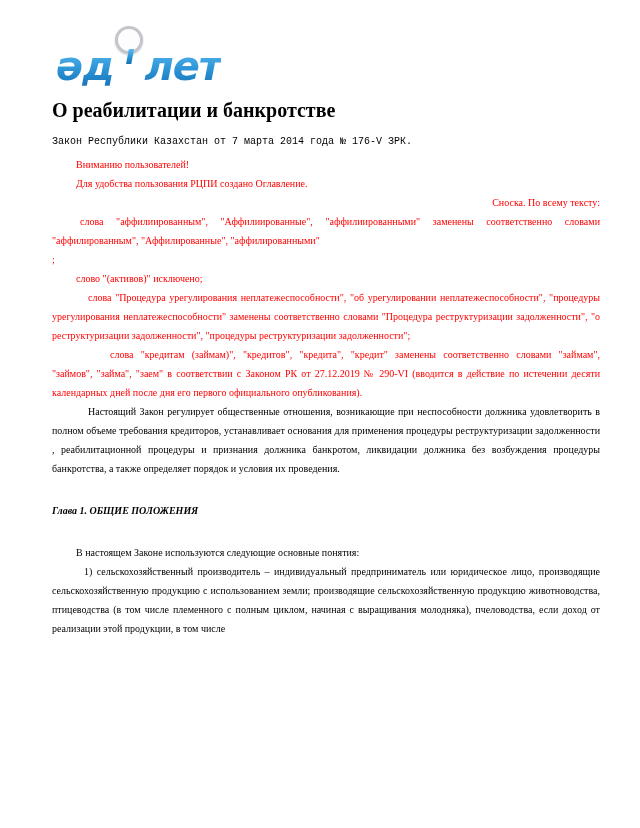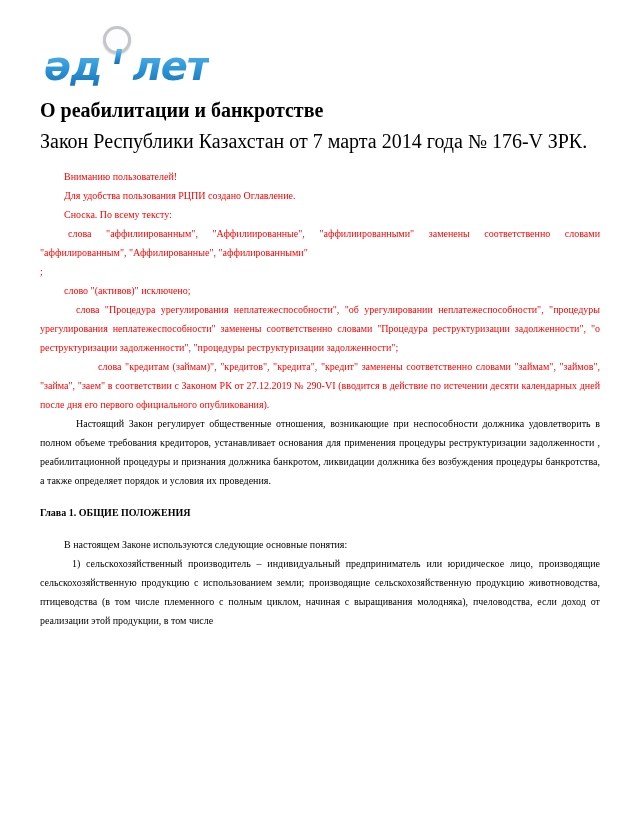--- a/index.html
+++ b/index.html
@@ -13,21 +13,21 @@
     overflow: hidden;
     font-family: "Liberation Serif", serif;
     color: #000000;
   }
   .page {
     position: relative;
     width: 640px;
     height: 828px;
     background: #ffffff;
     box-sizing: border-box;
-    padding: 40px 40px 0 40px;
+    padding: 40px 40px 0 52px;
   }
   
   .logo {
     margin-left: 4px;
     height: 52px;
     white-space: nowrap;
     font-family: "DejaVu Sans", sans-serif;
     font-style: italic;
     font-weight: bold;
     font-size: 40px;
@@ -70,54 +70,55 @@
     font-weight: bold;
   }
   
   .doc-title {
     margin: 9px 0 0 0;
     font-size: 20px;
     line-height: 19px;
     font-weight: bold;
   }
   .law-ref {
-    margin: 12px 0 16px 0;
-    font-size: 20px;
+    margin: 12px 0 4px 0;
+    font-size: 10px;
     line-height: 19px;
+    font-family: Liberation Mono, monospace;
   }
   .body-flow {
     margin-top: 2px;
   }
   .para {
     margin: 0;
     font-size: 10px;
     line-height: 19px;
     color: #000000;
   }
   .para.red { color: #ff0000; }
   .para.jt  { text-align: justify; text-justify: inter-word; }
-  .para.hd  { font-weight: bold; margin: 13px 0; }
+  .para.hd  { font-weight: bold; margin: 23px 0; font-style: italic; }
 </style>
 </head>
 <body>
 
 <div class="page">
 
   <div class="logo">
     <span class="logo-text">әд</span><span class="magnifier"><span class="mag-letter logo-text">і</span></span><span class="logo-text">лет</span>
   </div>
 
   <h1 class="doc-title">О реабилитации и банкротстве</h1>
 
   <p class="law-ref">Закон Республики Казахстан от 7 марта 2014 года № 176-V ЗРК.</p>
 
   <div class="body-flow">
       <p class="para red" style="text-indent: 24px;">Вниманию пользователей!</p>
       <p class="para red" style="text-indent: 24px;">Для удобства пользования РЦПИ создано Оглавление.</p>
-      <p class="para red" style="text-indent: 24px;">Сноска. По всему тексту:</p>
+      <p class="para red" style="text-indent: 24px; text-align: right;">Сноска. По всему тексту:</p>
       <p class="para red jt" style="text-indent: 28px;">слова "аффилиированным", "Аффилиированные", "аффилиированными" заменены соответственно словами "аффилированным", "Аффилированные", "аффилированными"</p>
       <p class="para red" style="text-indent: 0px;">;</p>
       <p class="para red" style="text-indent: 24px;">слово "(активов)" исключено;</p>
       <p class="para red jt" style="text-indent: 36px;">слова "Процедура урегулирования неплатежеспособности", "об урегулировании неплатежеспособности", "процедуры урегулирования неплатежеспособности" заменены соответственно словами "Процедура реструктуризации задолженности", "о реструктуризации задолженности", "процедуры реструктуризации задолженности";</p>
       <p class="para red jt" style="text-indent: 58px;">слова "кредитам (займам)", "кредитов", "кредита", "кредит" заменены соответственно словами "займам", "займов", "займа", "заем" в соответствии с Законом РК от 27.12.2019 № 290-VI (вводится в действие по истечении десяти календарных дней после дня его первого официального опубликования).</p>
       <p class="para jt" style="text-indent: 36px;">Настоящий Закон регулирует общественные отношения, возникающие при неспособности должника удовлетворить в полном объеме требования кредиторов, устанавливает основания для применения процедуры реструктуризации задолженности , реабилитационной процедуры и признания должника банкротом, ликвидации должника без возбуждения процедуры банкротства, а также определяет порядок и условия их проведения.</p>
       <p class="para hd" style="text-indent: 0px;">Глава 1. ОБЩИЕ ПОЛОЖЕНИЯ</p>
       <p class="para" style="text-indent: 24px;">В настоящем Законе используются следующие основные понятия:</p>
       <p class="para jt" style="text-indent: 32px;">1) сельскохозяйственный производитель – индивидуальный предприниматель или юридическое лицо, производящие сельскохозяйственную продукцию с использованием земли; производящие сельскохозяйственную продукцию животноводства, птицеводства (в том числе племенного с полным циклом, начиная с выращивания молодняка), пчеловодства, если доход от реализации этой продукции, в том числе</p>
     </div>

